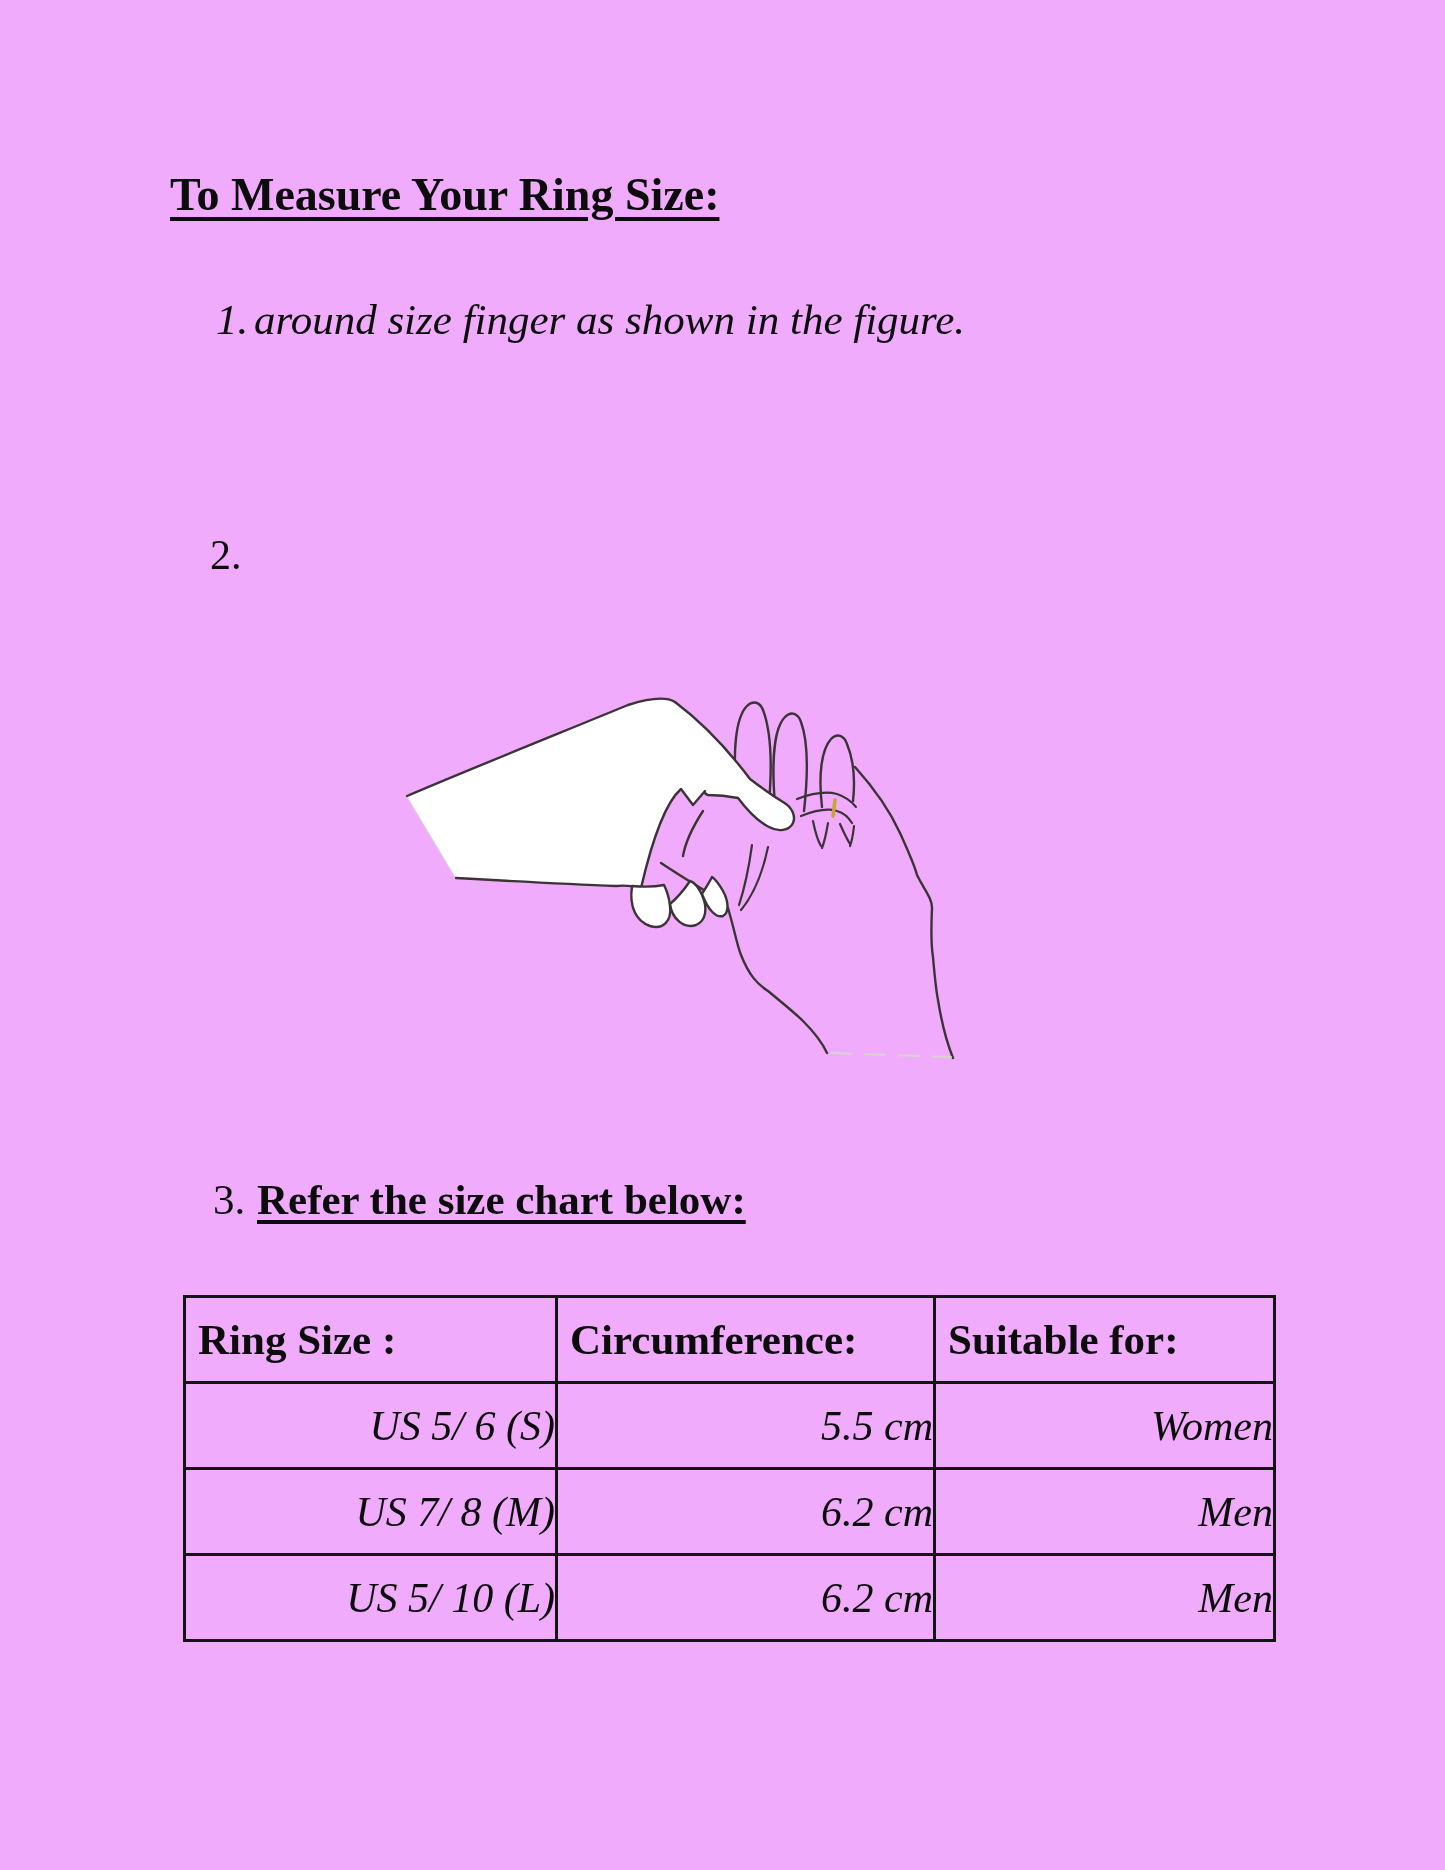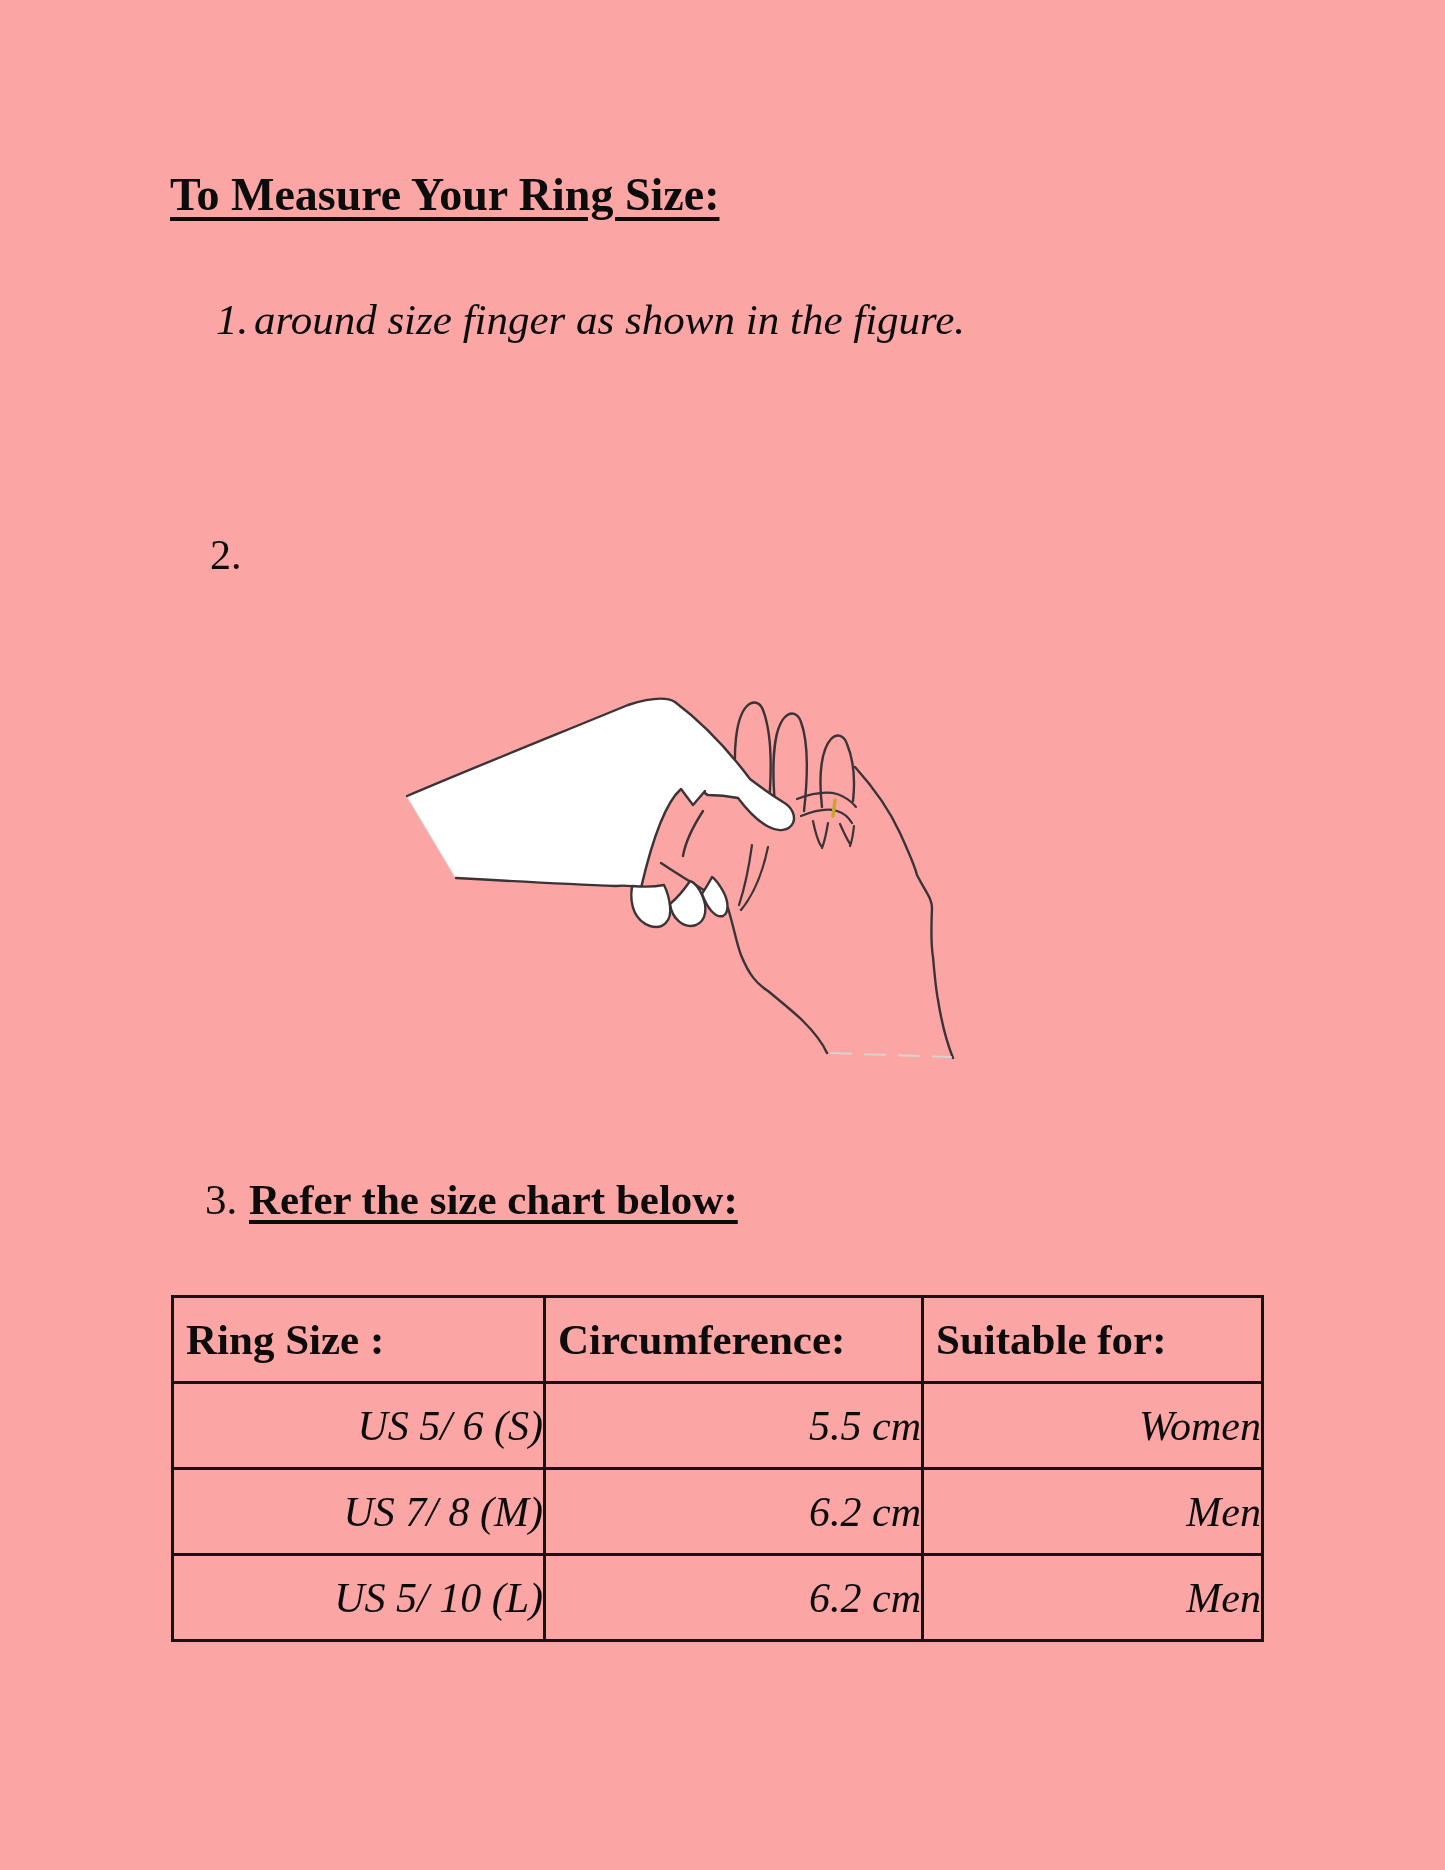--- a/index.html
+++ b/index.html
@@ -1,20 +1,20 @@
 <!DOCTYPE html>
 <html><head>
 <meta charset="utf-8">
 <style>
   html, body { margin: 0; padding: 0; background: #ffffff; }
   .page {
     position: relative;
     width: 1445px;
     height: 1870px;
-    background: #fca5a5;
+    background: #f0abfc;
     font-family: "Liberation Serif", "DejaVu Serif", serif;
     color: #0c0c0c;
     overflow: hidden;
   }
 
   
   .doc-title {
     position: absolute;
     left: 170px;
     top: 168px;
@@ -56,38 +56,38 @@
     left: 405px;
     top: 695px;
     width: 555px;
     height: 370px;
   }
   .figure-wrap svg { display: block; width: 100%; height: 100%; }
 
   
   .step-3 {
     position: absolute;
-    left: 205px;
+    left: 213px;
     top: 1176px;
     font-size: 43px;
     line-height: 1.1;
     white-space: nowrap;
   }
   .step-3 .num { display: inline-block; width: 44px; }
   .step-3 .h3 {
     font-weight: bold;
     text-decoration: underline;
     text-decoration-thickness: 3.5px;
     text-underline-offset: 6px;
   }
 
   
   .size-chart {
     position: absolute;
-    left: 171px;
+    left: 183px;
     top: 1295px;
     border-collapse: collapse;
   }
   .size-chart th, .size-chart td {
     border: 3px solid #141414;
     height: 86px;
     padding: 0 0 0 12px;
     vertical-align: middle;
     text-align: left;
     box-sizing: border-box;

